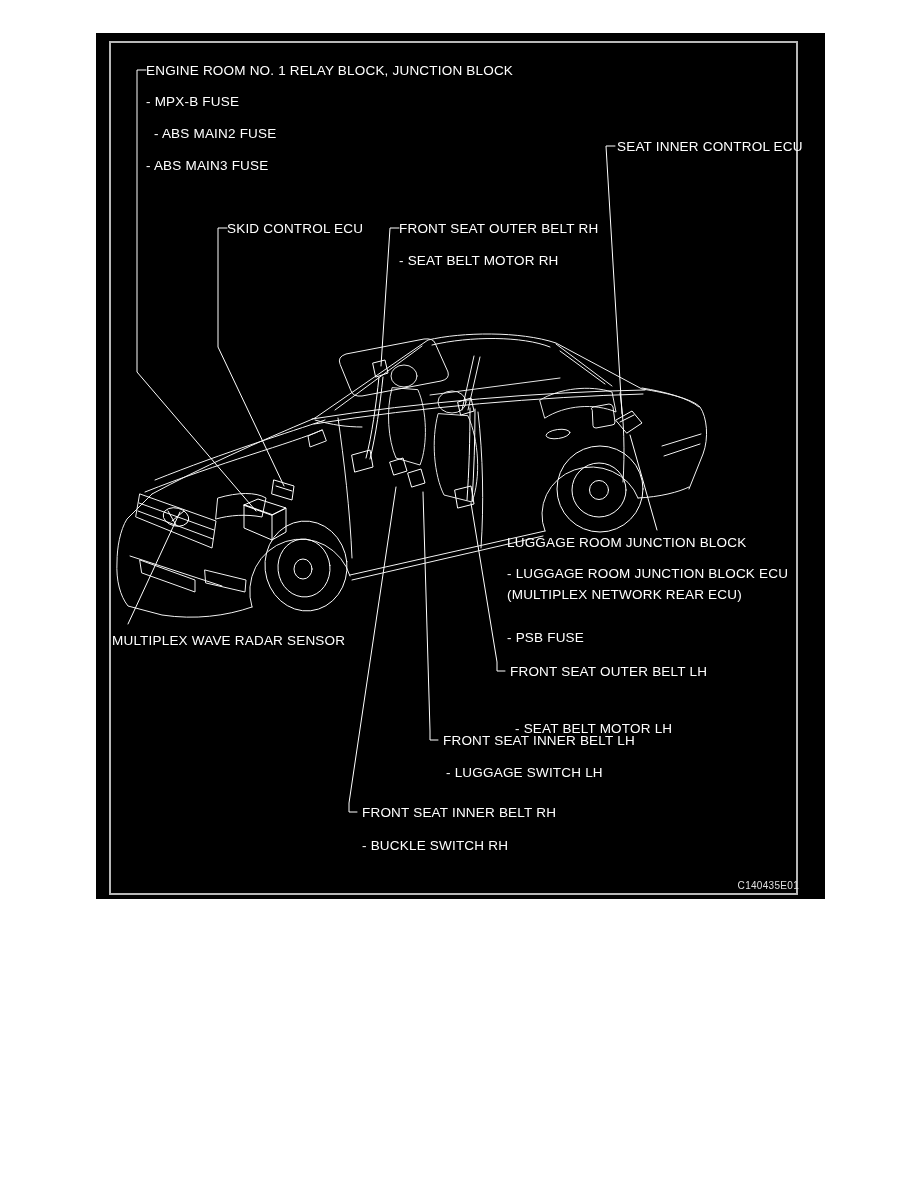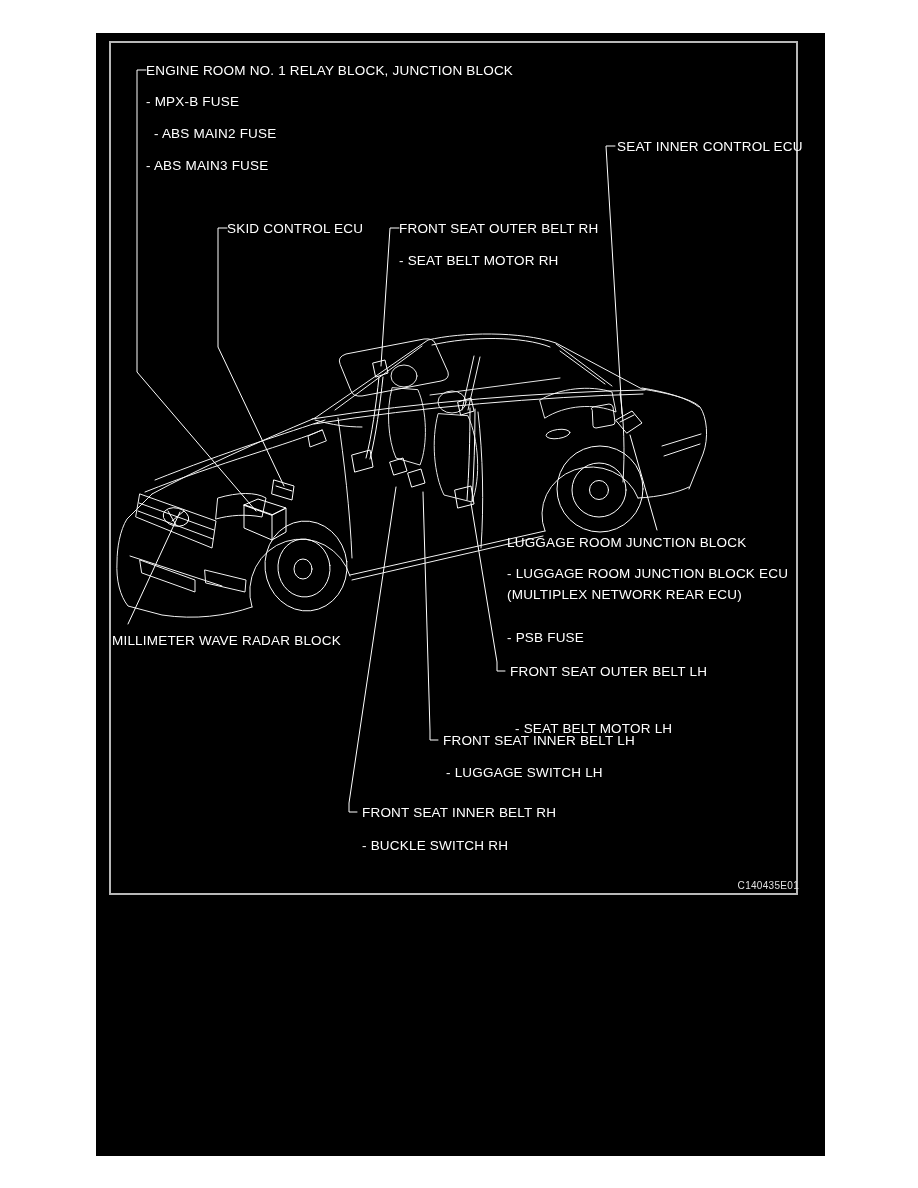--- a/index.html
+++ b/index.html
@@ -1,18 +1,18 @@
 <!DOCTYPE html>
 <html><head>
 <meta charset="utf-8">
 <style>
   html,body{margin:0;padding:0;}
   body{background:#ffffff;font-family:"Liberation Sans","DejaVu Sans",sans-serif;}
   .page{position:relative;width:918px;height:1188px;background:#ffffff;overflow:hidden;}
-  .diagram{position:absolute;left:96px;top:33px;width:729px;height:1123px;background:#000000;}
+  .diagram{position:absolute;left:96px;top:33px;width:729px;height:866px;background:#000000;}
   .inner-border{position:absolute;left:13px;top:8px;width:689px;height:854px;border:2px solid #b8b8b8;box-sizing:border-box;pointer-events:none;}
   .art{position:absolute;left:0;top:0;width:729px;height:866px;}
   .lbl{position:absolute;color:#ffffff;font-size:13.5px;line-height:15px;letter-spacing:0.2px;white-space:nowrap;font-weight:400;}
   .code{position:absolute;color:#e0e0e0;font-size:10px;letter-spacing:0.3px;white-space:nowrap;}
   svg *{vector-effect:non-scaling-stroke;}
 </style>
 </head>
 <body>
 
 <div class="page">
@@ -149,17 +149,17 @@
     <div class="lbl" style="left:411px;top:502px;">LUGGAGE ROOM JUNCTION BLOCK</div>
     <div class="lbl" style="left:411px;top:533px;">- LUGGAGE ROOM JUNCTION BLOCK ECU</div>
     <div class="lbl" style="left:411px;top:554px;">(MULTIPLEX NETWORK REAR ECU)</div>
     <div class="lbl" style="left:411px;top:597px;">- PSB FUSE</div>
     <div class="lbl" style="left:414px;top:631px;">FRONT SEAT OUTER BELT LH</div>
     <div class="lbl" style="left:419px;top:664px;margin-top:24px;">- SEAT BELT MOTOR LH</div>
     <div class="lbl" style="left:347px;top:700px;">FRONT SEAT INNER BELT LH</div>
     <div class="lbl" style="left:350px;top:732px;">- LUGGAGE SWITCH LH</div>
     <div class="lbl" style="left:266px;top:772px;">FRONT SEAT INNER BELT RH</div>
     <div class="lbl" style="left:266px;top:805px;">- BUCKLE SWITCH RH</div>
-    <div class="lbl" style="left:16px;top:600px;">MILLIMETER WAVE RADAR BLOCK</div>
+    <div class="lbl" style="left:16px;top:600px;">MULTIPLEX WAVE RADAR SENSOR</div>
 
     <div class="code" style="right:26px;top:847px;">C140435E01</div>
   </div>
 </div>
 
 </body></html>

